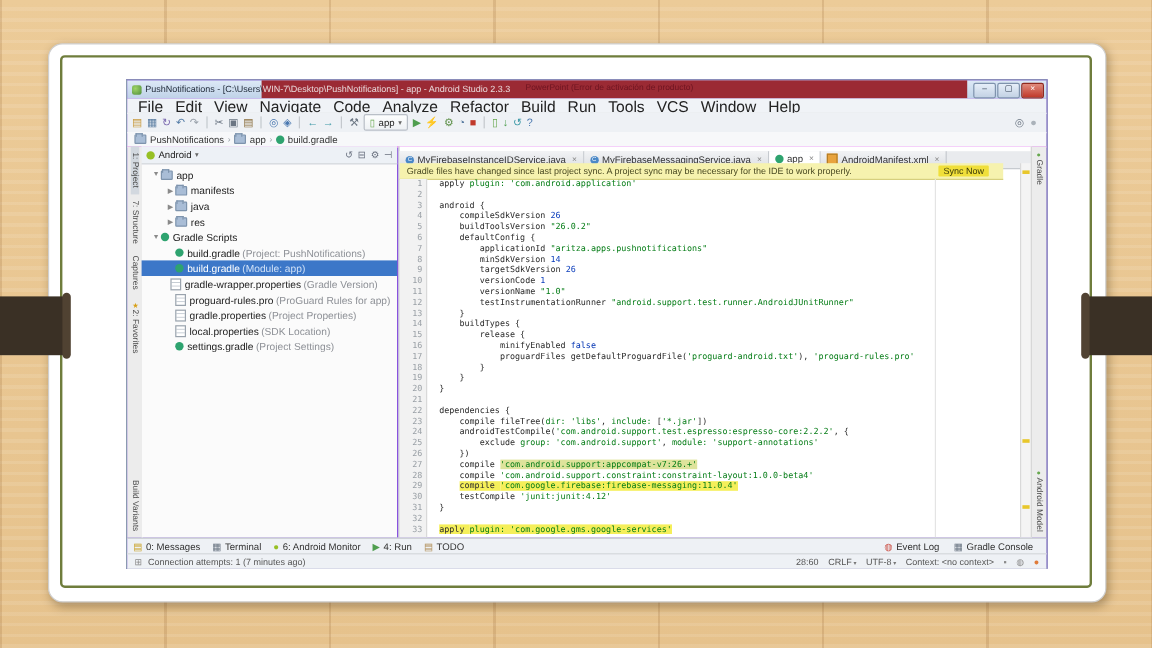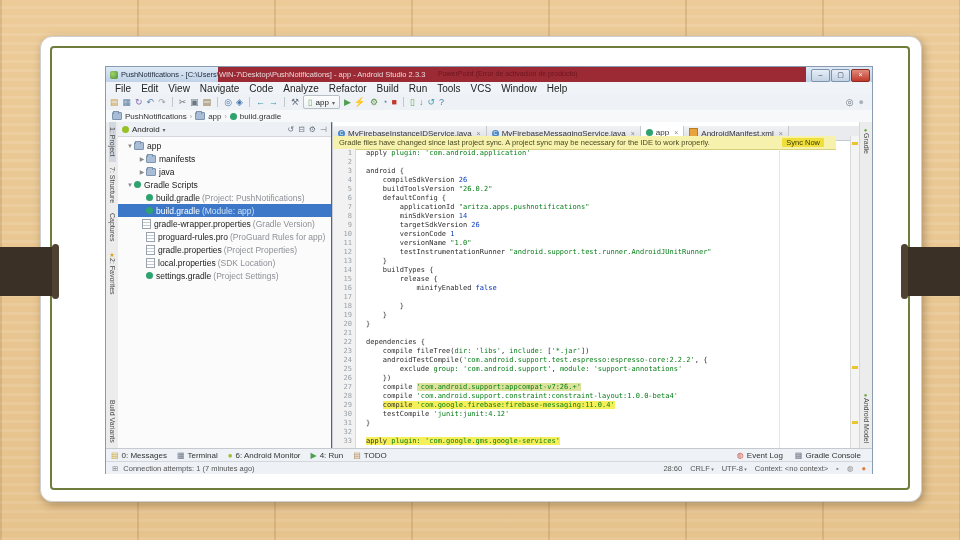--- a/index.html
+++ b/index.html
@@ -14,37 +14,37 @@
   .card-border{position:absolute;left:50px;top:46px;width:856px;height:440px;
     border:2px solid #6f7d3c;border-radius:4px;pointer-events:none;}
   .clip{position:absolute;top:247px;height:49px;width:55px;background:#3a3025;}
   .clip.left{left:0;}
   .clip.right{right:0;}
   .clip-cap{position:absolute;top:244px;width:7px;height:55px;border-radius:4px;background:#504232;}
   .clip-cap.left{left:52px;}
   .clip-cap.right{right:52px;}
 
   
-  .win{position:absolute;left:105px;top:66px;width:766px;height:406px;background:#c2410c;
+  .win{position:absolute;left:105px;top:66px;width:766px;height:406px;background:#6d28d9;
     border:1px solid #8a9bb0;font-size:8px;color:#222;}
   .titlebar{position:absolute;left:0;top:0;right:0;height:15px;
     background:linear-gradient(#dde9f6,#bfd2e8);display:flex;align-items:center;}
   .title-red{position:absolute;left:112px;top:0;width:588px;height:15px;background:#9b2a34;}
   .title-overlay{position:absolute;left:332px;top:3px;font-size:7px;color:#5e0d1a;opacity:.75;z-index:2;white-space:nowrap;}
   .app-icon{width:8px;height:8px;border-radius:2px;margin:0 3px 0 4px;z-index:2;
     background:radial-gradient(circle at 35% 35%, #9fd468, #4d8d3a);}
   .title-text{position:relative;z-index:2;font-size:7.5px;color:#1d2736;white-space:nowrap;}
   .title-text.on-red{color:#e9d9db;}
   .winbtns{position:absolute;right:2px;top:2px;display:flex;gap:1px;z-index:3;}
   .winbtn{width:17px;height:11px;border:1px solid #7f93ad;border-radius:2px;
     background:linear-gradient(#e6eef8,#c3d2e4);font-size:7px;line-height:10px;text-align:center;color:#2c3a4e;}
   .winbtn.close{background:linear-gradient(#e08b7d,#c0392b);color:#fff;border-color:#8f2a20;}
   .menubar{position:absolute;left:0;top:15px;right:0;height:12px;background:#f0f3f7;
     border-bottom:1px solid #dbdee2;display:flex;align-items:center;padding-left:4px;}
-  .menu-item{padding:0 5px;font-size:10px;color:#222;}
+  .menu-item{padding:0 5px;font-size:13px;color:#222;}
   .toolbar{position:absolute;left:0;top:27px;right:0;height:16px;background:#eef1f5;
     border-bottom:1px solid #c6cacf;display:flex;align-items:center;padding:0 4px;gap:4px;}
   .tb-icon{font-size:9px;line-height:14px;}
   .tb-sep{width:1px;height:10px;background:#c4c8cd;margin:0 2px;}
   .tb-chip{display:flex;align-items:center;gap:3px;height:12px;padding:0 4px;
     border:1px solid #b9bfc7;border-radius:2px;background:linear-gradient(#fdfefe,#eef1f4);font-size:8px;}
   .tb-right{margin-left:auto;display:flex;gap:5px;padding-right:4px;}
   .breadcrumb{position:absolute;left:0;top:43px;right:0;height:12px;background:#f7f8fa;
     border-bottom:1px solid #d946ef;display:flex;align-items:center;padding-left:6px;font-size:8px;color:#333;}
   .bc-item{display:flex;align-items:center;gap:3px;margin-right:3px;}
@@ -246,20 +246,25 @@
           <div class="tree-row" style="padding-left: 20px;">
             <span class="arrow">▶</span>
             <span class="mini-folder"></span>
             <span class="lbl">manifests</span>
           </div>
           <div class="tree-row" style="padding-left: 20px;">
             <span class="arrow">▶</span>
             <span class="mini-folder"></span>
             <span class="lbl">java</span>
           </div>
+          <div class="tree-row" style="padding-left: 20px;">
+            <span class="arrow">▶</span>
+            <span class="mini-folder"></span>
+            <span class="lbl">res</span>
+          </div>
           <div class="tree-row" style="padding-left: 8px;">
             <span class="arrow">▼</span>
             <span class="mini-gradle"></span>
             <span class="lbl">Gradle Scripts</span>
           </div>
           <div class="tree-row" style="padding-left: 20px;">
             <span class="arrow"></span>
             <span class="mini-gradle"></span>
             <span class="lbl">build.gradle</span>
             <span class="sub">(Project: PushNotifications)</span>
@@ -341,21 +346,21 @@
           <div class="cl"><span class="ln">7</span><span class="src"><span class="tk-t">        applicationId </span><span class="tk-s">"aritza.apps.pushnotifications"</span></span></div>
           <div class="cl"><span class="ln">8</span><span class="src"><span class="tk-t">        minSdkVersion </span><span class="tk-n">14</span></span></div>
           <div class="cl"><span class="ln">9</span><span class="src"><span class="tk-t">        targetSdkVersion </span><span class="tk-n">26</span></span></div>
           <div class="cl"><span class="ln">10</span><span class="src"><span class="tk-t">        versionCode </span><span class="tk-n">1</span></span></div>
           <div class="cl"><span class="ln">11</span><span class="src"><span class="tk-t">        versionName </span><span class="tk-s">"1.0"</span></span></div>
           <div class="cl"><span class="ln">12</span><span class="src"><span class="tk-t">        testInstrumentationRunner </span><span class="tk-s">"android.support.test.runner.AndroidJUnitRunner"</span></span></div>
           <div class="cl"><span class="ln">13</span><span class="src"><span class="tk-t">    }</span></span></div>
           <div class="cl"><span class="ln">14</span><span class="src"><span class="tk-t">    buildTypes {</span></span></div>
           <div class="cl"><span class="ln">15</span><span class="src"><span class="tk-t">        release {</span></span></div>
           <div class="cl"><span class="ln">16</span><span class="src"><span class="tk-t">            minifyEnabled </span><span class="tk-k">false</span></span></div>
-          <div class="cl"><span class="ln">17</span></div>
+          <div class="cl"><span class="ln">17</span><span class="src"><span class="tk-t">            proguardFiles getDefaultProguardFile(</span><span class="tk-s">'proguard-android.txt'</span><span class="tk-t">), </span><span class="tk-s">'proguard-rules.pro'</span></span></div>
           <div class="cl"><span class="ln">18</span><span class="src"><span class="tk-t">        }</span></span></div>
           <div class="cl"><span class="ln">19</span><span class="src"><span class="tk-t">    }</span></span></div>
           <div class="cl"><span class="ln">20</span><span class="src"><span class="tk-t">}</span></span></div>
           <div class="cl"><span class="ln">21</span><span class="src"> </span></div>
           <div class="cl"><span class="ln">22</span><span class="src"><span class="tk-t">dependencies {</span></span></div>
           <div class="cl"><span class="ln">23</span><span class="src"><span class="tk-t">    compile fileTree(</span><span class="tk-g">dir: </span><span class="tk-s">'libs'</span><span class="tk-t">, </span><span class="tk-g">include: </span><span class="tk-t">[</span><span class="tk-s">'*.jar'</span><span class="tk-t">])</span></span></div>
           <div class="cl"><span class="ln">24</span><span class="src"><span class="tk-t">    androidTestCompile(</span><span class="tk-s">'com.android.support.test.espresso:espresso-core:2.2.2'</span><span class="tk-t">, {</span></span></div>
           <div class="cl"><span class="ln">25</span><span class="src"><span class="tk-t">        exclude </span><span class="tk-g">group: </span><span class="tk-s">'com.android.support'</span><span class="tk-t">, </span><span class="tk-g">module: </span><span class="tk-s">'support-annotations'</span></span></div>
           <div class="cl"><span class="ln">26</span><span class="src"><span class="tk-t">    })</span></span></div>
           <div class="cl"><span class="ln">27</span><span class="src"><span class="tk-t">    compile </span><span class="tk-s hl2">'com.android.support:appcompat-v7:26.+'</span></span></div>

